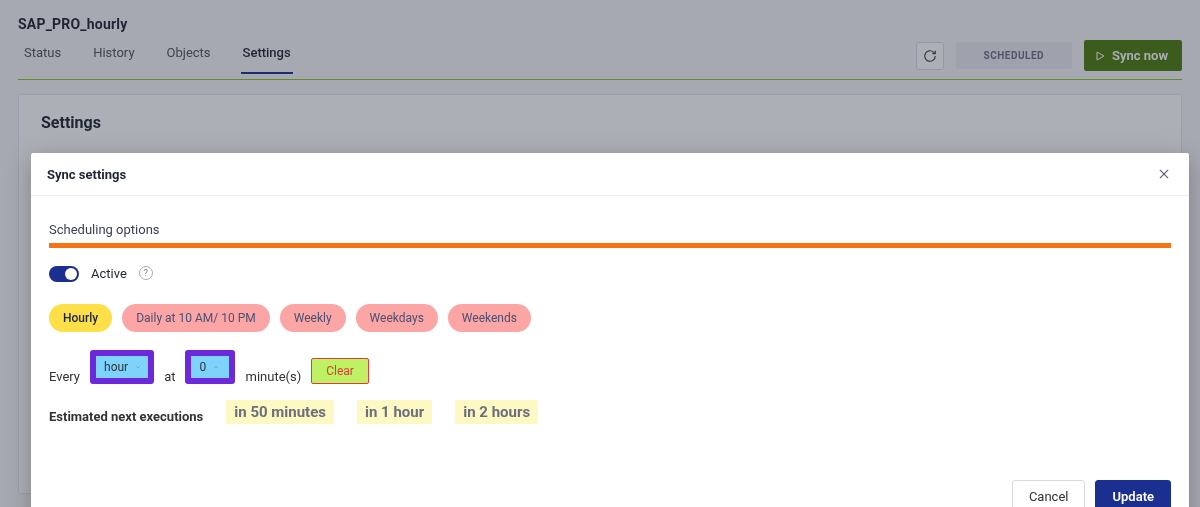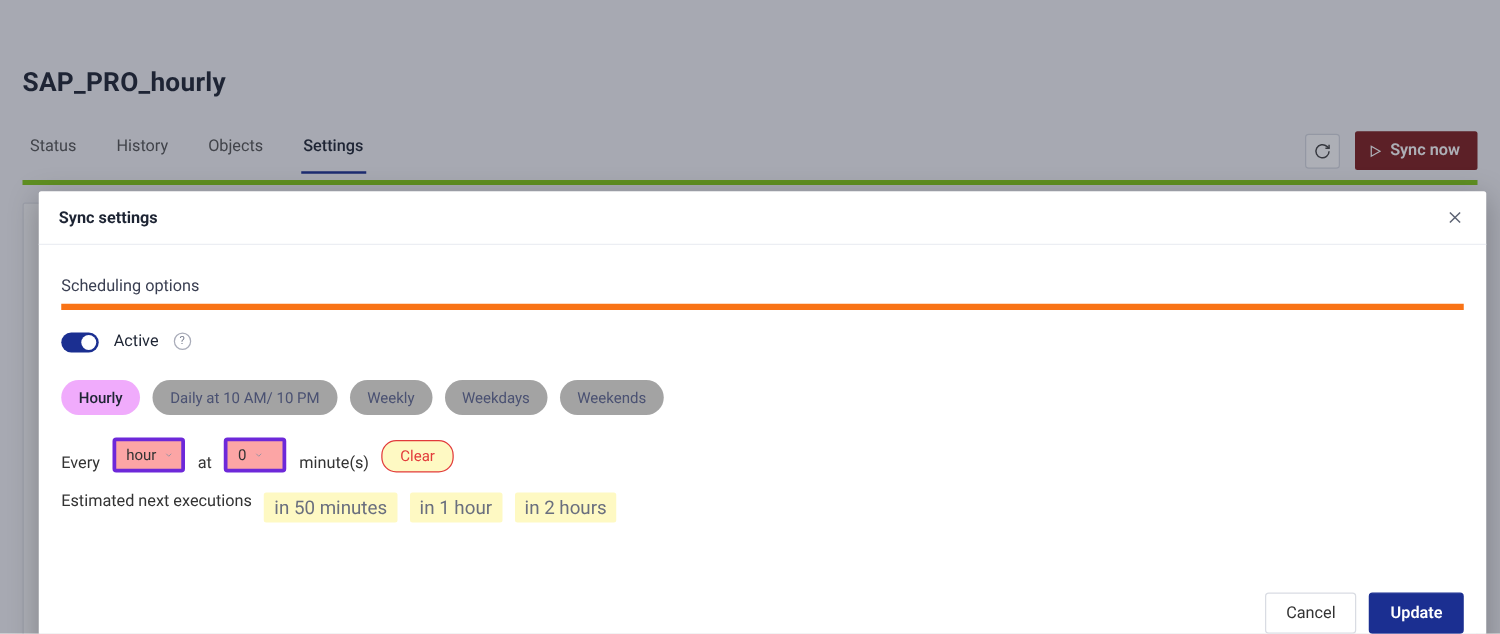--- a/index.html
+++ b/index.html
@@ -1,27 +1,27 @@
 <!DOCTYPE html>
 <html><head>
 <meta charset="utf-8">
 <style>
   * { box-sizing: border-box; margin: 0; padding: 0; }
   html, body { width: 1200px; height: 507px; font-family: -apple-system, BlinkMacSystemFont, "Segoe UI", Roboto, Arial, sans-serif; overflow: hidden; background: #fff; }
   .page { position: relative; width: 1200px; height: 507px; }
   .bg { position: absolute; inset: 0; background: #f5f6f8; padding: 16px 18px 0 18px; filter: brightness(0.97); }
-  .title { font-size: 21px; font-weight: 700; color: #1d2433; letter-spacing: 0.2px; margin-top: 39px; }
-  .tabrow { display: flex; align-items: center; margin-top: 26px; border-bottom: 4px solid #84cc16; }
+  .title { font-size: 14px; font-weight: 700; color: #1d2433; letter-spacing: 0.2px; }
+  .tabrow { display: flex; align-items: center; margin-top: 8px; border-bottom: 1px solid #84cc16; }
   .tabs { display: flex; gap: 28px; padding-left: 4px; }
   .tab { font-size: 13px; color: #555; padding: 0 2px 12px 2px; cursor: pointer; }
   .tab.active { color: #1d2433; border-bottom: 2px solid #1B2F91; font-weight: 500; }
   .tab-right { margin-left: auto; display: flex; align-items: center; gap: 12px; padding-bottom: 8px; }
   .iconbtn { width: 28px; height: 28px; border: 1px solid #d9dce3; background: #fff; display: flex; align-items: center; justify-content: center; border-radius: 3px; cursor: pointer; color: #444; }
   .sched-badge { background: #e9eaf0; color: #6a6f85; font-size: 10px; font-weight: 700; letter-spacing: 0.5px; padding: 8px 28px; border-radius: 2px; }
-  .syncnow { background: #7f1d1d; color: #fff; font-size: 13px; font-weight: 600; padding: 8px 14px 8px 10px; border-radius: 2px; display: flex; align-items: center; gap: 6px; cursor: pointer; }
+  .syncnow { background: #4d7c0f; color: #fff; font-size: 13px; font-weight: 600; padding: 8px 14px 8px 10px; border-radius: 2px; display: flex; align-items: center; gap: 6px; cursor: pointer; }
   .panel { background: #fff; border: 1px solid #e4e6ec; margin-top: 14px; border-radius: 2px; padding: 18px 22px 0 22px; height: 400px; }
   .panel h2 { font-size: 16px; font-weight: 700; color: #1d2433; }
   .panel .faint { margin-top: 30px; font-size: 12px; color: #888; }
   .savebtn { position: absolute; left: 44px; bottom: 6px; background: #1B2F91; color: #fff; font-size: 12px; padding: 8px 14px; border-radius: 3px; opacity: 0.35; }
 
   .overlay { position: absolute; inset: 0; background: rgba(35,40,60,0.35); }
   .modal { position: absolute; left: 31px; top: 153px; width: 1158px; background: #fff; border-radius: 2px; box-shadow: 0 6px 24px rgba(0,0,0,0.25); display: flex; flex-direction: column; }
   .m-head { display: flex; align-items: center; padding: 12px 16px; border-bottom: 1px solid #eceef3; gap: 42px; }
   .m-title { font-size: 13px; font-weight: 700; color: #1d2433; }
   .m-close { margin-left: auto; width: 18px; height: 18px; cursor: pointer; color: #5b6172; display: flex; align-items: center; justify-content: center; }
@@ -34,29 +34,29 @@
   .mode-item { display: flex; align-items: center; gap: 8px; cursor: pointer; }
 
   .section-h { font-size: 13px; color: #3a3f52; margin-top: 12px; padding-bottom: 6px; border-bottom: 5px solid #f97316; }
   .active-row { display: flex; align-items: flex-start; gap: 12px; margin-top: 18px; }
   .toggle { width: 30px; height: 16px; background: #1B2F91; border-radius: 9px; position: relative; cursor: pointer; }
   .knob { position: absolute; right: 2px; top: 2px; width: 12px; height: 12px; background: #fff; border-radius: 50%; }
   .lbl { font-size: 13px; color: #1d2433; }
   .help { width: 14px; height: 14px; border: 1px solid #a9acb9; border-radius: 50%; display: flex; align-items: center; justify-content: center; font-size: 9px; color: #7a7f90; cursor: pointer; }
 
   .pills { display: flex; gap: 10px; margin-top: 22px; flex-wrap: wrap; }
-  .pill { background: #a3a3a3; color: #4a5172; font-size: 12px; padding: 7px 14px; border-radius: 14px; cursor: pointer; }
-  .pill.active { background: #f0abfc; color: #1d2433; font-weight: 500; }
+  .pill { background: #fca5a5; color: #4a5172; font-size: 12px; padding: 7px 14px; border-radius: 14px; cursor: pointer; }
+  .pill.active { background: #fde047; color: #1d2433; font-weight: 500; }
 
   .every-row { display: flex; align-items: flex-end; gap: 10px; margin-top: 18px; font-size: 13px; color: #333; }
-  .sel { border: 3px solid #6d28d9; border-radius: 3px; padding: 4px 6px 4px 8px; display: flex; align-items: center; gap: 6px; font-size: 12px; cursor: pointer; background: #fca5a5; min-width: 50px; }
+  .sel { border: 6px solid #6d28d9; border-radius: 3px; padding: 4px 6px 4px 8px; display: flex; align-items: center; gap: 6px; font-size: 12px; cursor: pointer; background: #7dd3fc; min-width: 50px; }
   .chev { width: 8px; height: 8px; display: inline-block; }
-  .clearbtn { border: 1px solid #e23b3b; color: #e23b3b; background: #fef9c3; font-size: 12px; padding: 5px 14px; border-radius: 12px; cursor: pointer; }
+  .clearbtn { border: 1px solid #e23b3b; color: #e23b3b; background: #bef264; font-size: 12px; padding: 5px 14px; border-radius: 2px; cursor: pointer; }
 
-  .est-row { display: flex; align-items: flex-start; gap: 10px; margin-top: 16px; font-size: 13px; color: #333; }
+  .est-row { display: flex; align-items: flex-end; gap: 23px; margin-top: 16px; font-size: 13px; color: #333; font-weight: bold; }
   .chip { background: #fef9c3; color: #6a6f7e; font-size: 15px; padding: 3px 8px; border-radius: 2px; }
 
   .m-foot { display: flex; justify-content: flex-end; gap: 10px; padding: 14px 18px 16px 18px; margin-top: 34px; }
   .btn { font-size: 13px; padding: 8px 16px; border-radius: 3px; cursor: pointer; }
   .btn-sec { background: #fff; border: 1px solid #d9dce3; color: #333; }
   .btn-pri { background: #1B2F91; border: 1px solid #1B2F91; color: #fff; font-weight: 600; }
 
   svg { display: block; }
 </style>
 </head>
@@ -74,20 +74,21 @@
       </div>
       <div class="tab-right">
         <div class="iconbtn">
           <span>
             <svg width="14" height="14" viewBox="0 0 24 24" fill="none" stroke="currentColor" stroke-width="2">
                 <path d="M21 12a9 9 0 1 1-3-6.7L21 8"></path>
                 <path d="M21 3v5h-5"></path>
               </svg>
           </span>
         </div>
+        <div class="sched-badge">SCHEDULED</div>
         <div class="syncnow">
           <span>
             <svg width="12" height="12" viewBox="0 0 24 24" fill="none" stroke="currentColor" stroke-width="2">
                 <polygon points="6 4 20 12 6 20 6 4"></polygon>
               </svg>
           </span>
           <span>Sync now</span>
         </div>
       </div>
     </div>

